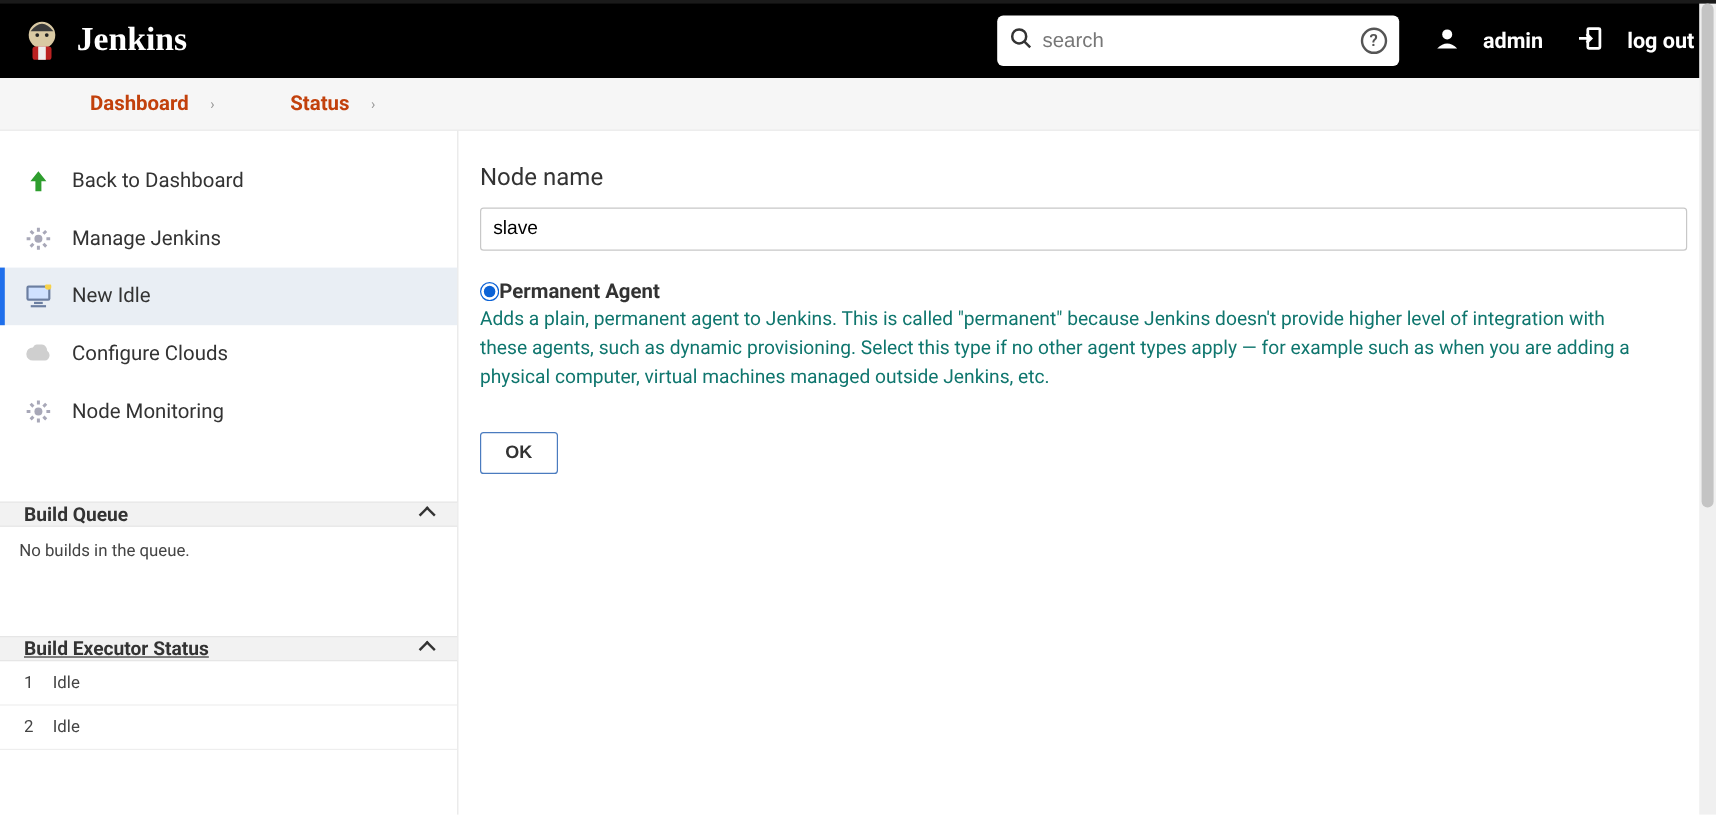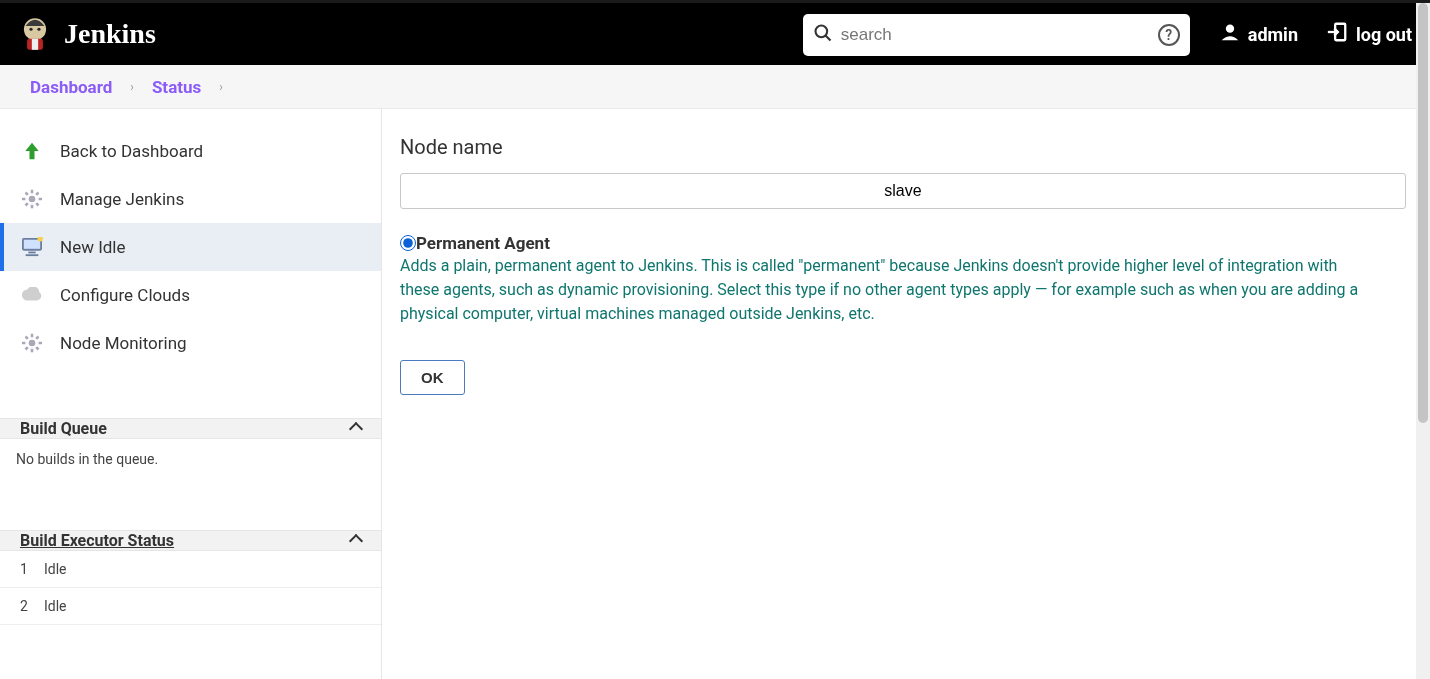--- a/index.html
+++ b/index.html
@@ -13,21 +13,22 @@
     overflow: hidden;
     position: relative;
   }
 
   
   .topbar {
     background: #000;
     color: #fff;
     height: 65px;
     display: flex;
-    padding: 11px 18px;
+    align-items: center;
+    padding: 0 18px;
     border-top: 3px solid #1a1a1a;
   }
   .brand {
     display: flex;
     align-items: center;
     gap: 12px;
   }
   .brand .logo {
     width: 34px; height: 40px;
     display: flex; align-items: center; justify-content: center;
@@ -36,21 +37,21 @@
     font-family: Georgia, "Times New Roman", serif;
     font-weight: 700;
     font-size: 28px;
     color: #fff;
   }
   .topbar .spacer { flex: 1; }
   .search-wrap {
     background: #fff;
     border-radius: 5px;
     height: 42px;
-    width: 387px;
+    width: 335px;
     display: flex;
     align-items: center;
     padding: 0 10px;
     gap: 8px;
   }
   .search-wrap input {
     border: none;
     outline: none;
     font-size: 17px;
     flex: 1;
@@ -60,36 +61,36 @@
   .search-wrap input::placeholder { color: #777; }
   .search-wrap .help-circle {
     width: 22px; height: 22px; border: 2px solid #555; border-radius: 50%;
     display: flex; align-items: center; justify-content: center;
     font-size: 14px; color: #555; font-weight: 600;
   }
   .top-actions {
     display: flex; align-items: center; gap: 28px; margin-left: 30px;
   }
   .top-link {
-    display: flex; align-items: center; gap: 8px;
+    display: flex; align-items: center; gap: 20px;
     color: #fff; font-weight: 700; font-size: 18px;
     cursor: pointer;
   }
 
   
   .crumbbar {
     background: #f6f6f6;
     border-bottom: 1px solid #eaeaea;
     height: 44px;
     display: flex; align-items: center;
     padding: 0 30px;
     gap: 18px;
     font-size: 17px;
   }
-  .crumbbar .crumb { font-weight: 700; color: #8b5cf6; cursor: pointer; }
+  .crumbbar .crumb { font-weight: 700; color: #c2410c; cursor: pointer; margin-left: 45px; }
   .crumbbar .sep { color: #999; font-size: 12px; }
 
   
   .layout { display: flex; height: calc(679px - 65px - 44px); }
   .sidebar {
     width: 382px;
     border-right: 1px solid #e6e6e6;
     display: flex; flex-direction: column;
     padding-top: 18px;
   }
@@ -138,21 +139,20 @@
   .field-label {
     font-size: 20px; color: #333; margin-bottom: 14px; font-weight: 400;
   }
   .text-input {
     width: 100%;
     padding: 8px 10px;
     font-size: 16px;
     border: 1px solid #c8c8c8;
     border-radius: 3px;
     outline: none;
-    text-align: center;
   }
   .radio-row {
     display: flex; align-items: center; margin-top: 24px;
   }
   .radio-row input[type=radio] { width: 16px; height: 16px; accent-color: #0b62d6; }
   .radio-row label { font-weight: 700; font-size: 17px; }
   .radio-desc {
     margin-top: 1px; font-size: 16px; line-height: 1.5; color: #0f766e; max-width: 980px;
   }
   .ok-btn {

